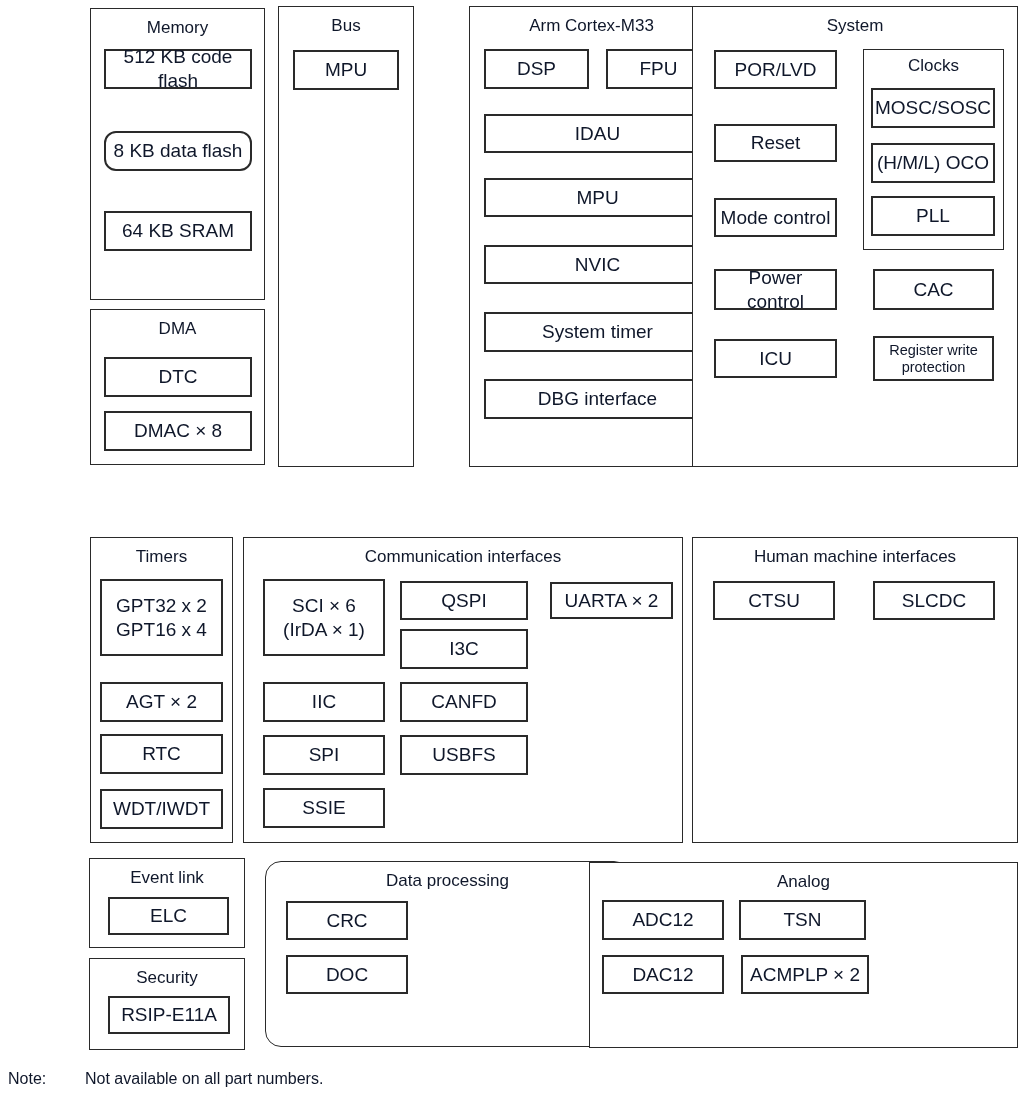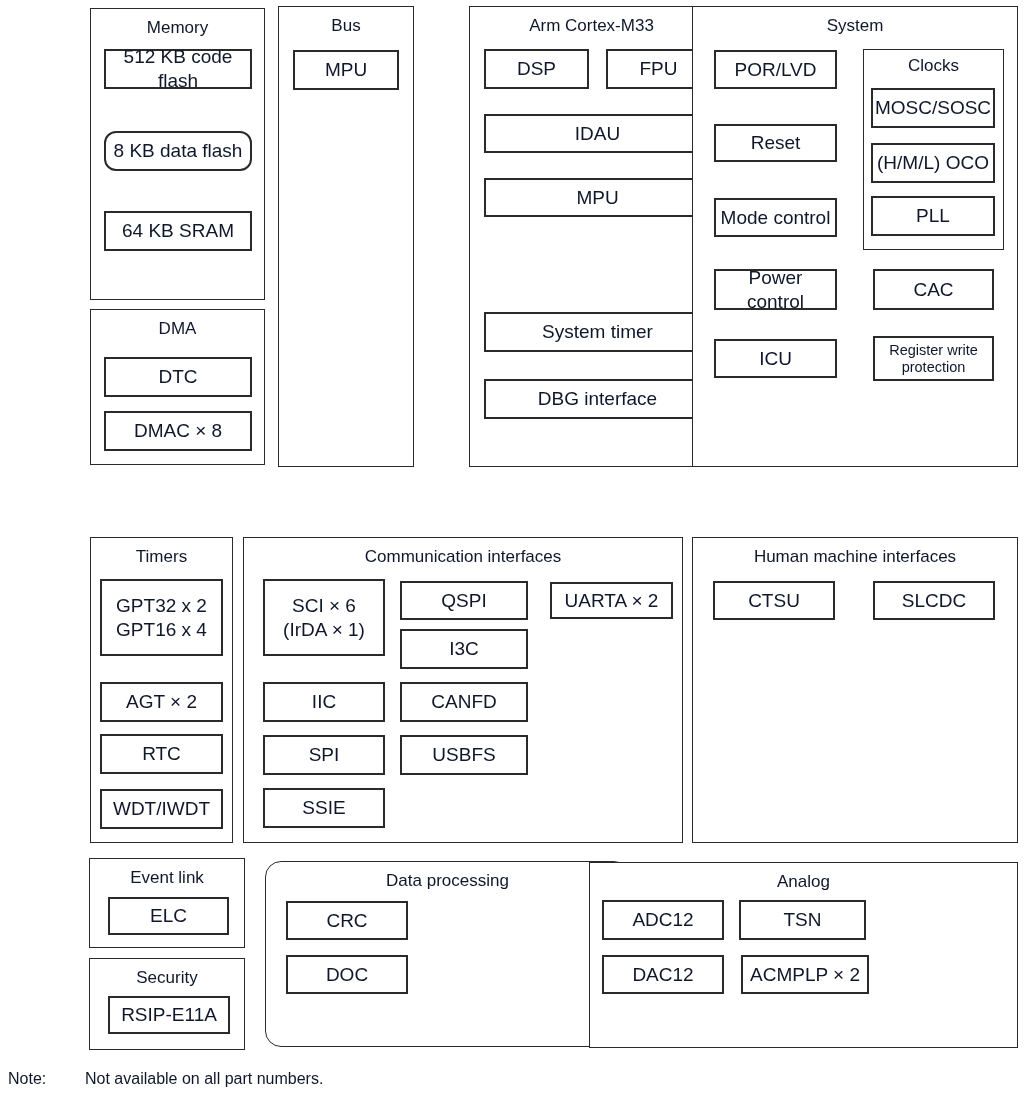--- a/index.html
+++ b/index.html
@@ -124,20 +124,21 @@
     <div class="title">Bus</div>
     <div class="blk" id="b-busmpu">MPU</div>
   </div>
 
   <div class="sec" id="sec-cortex">
     <div class="title">Arm Cortex-M33</div>
     <div class="blk" id="b-dsp">DSP</div>
     <div class="blk" id="b-fpu">FPU</div>
     <div class="blk" id="b-idau">IDAU</div>
     <div class="blk" id="b-mpu2">MPU</div>
+    <div class="blk" id="b-nvic">NVIC</div>
     <div class="blk" id="b-systimer">System timer</div>
     <div class="blk" id="b-dbg">DBG interface</div>
   </div>
 
   <div class="sec" id="sec-system">
     <div class="title">System</div>
     <div class="blk" id="b-porlvd">POR/LVD</div>
     <div class="blk" id="b-reset">Reset</div>
     <div class="blk" id="b-mode">Mode control</div>
     <div class="blk" id="b-power">Power control</div>

